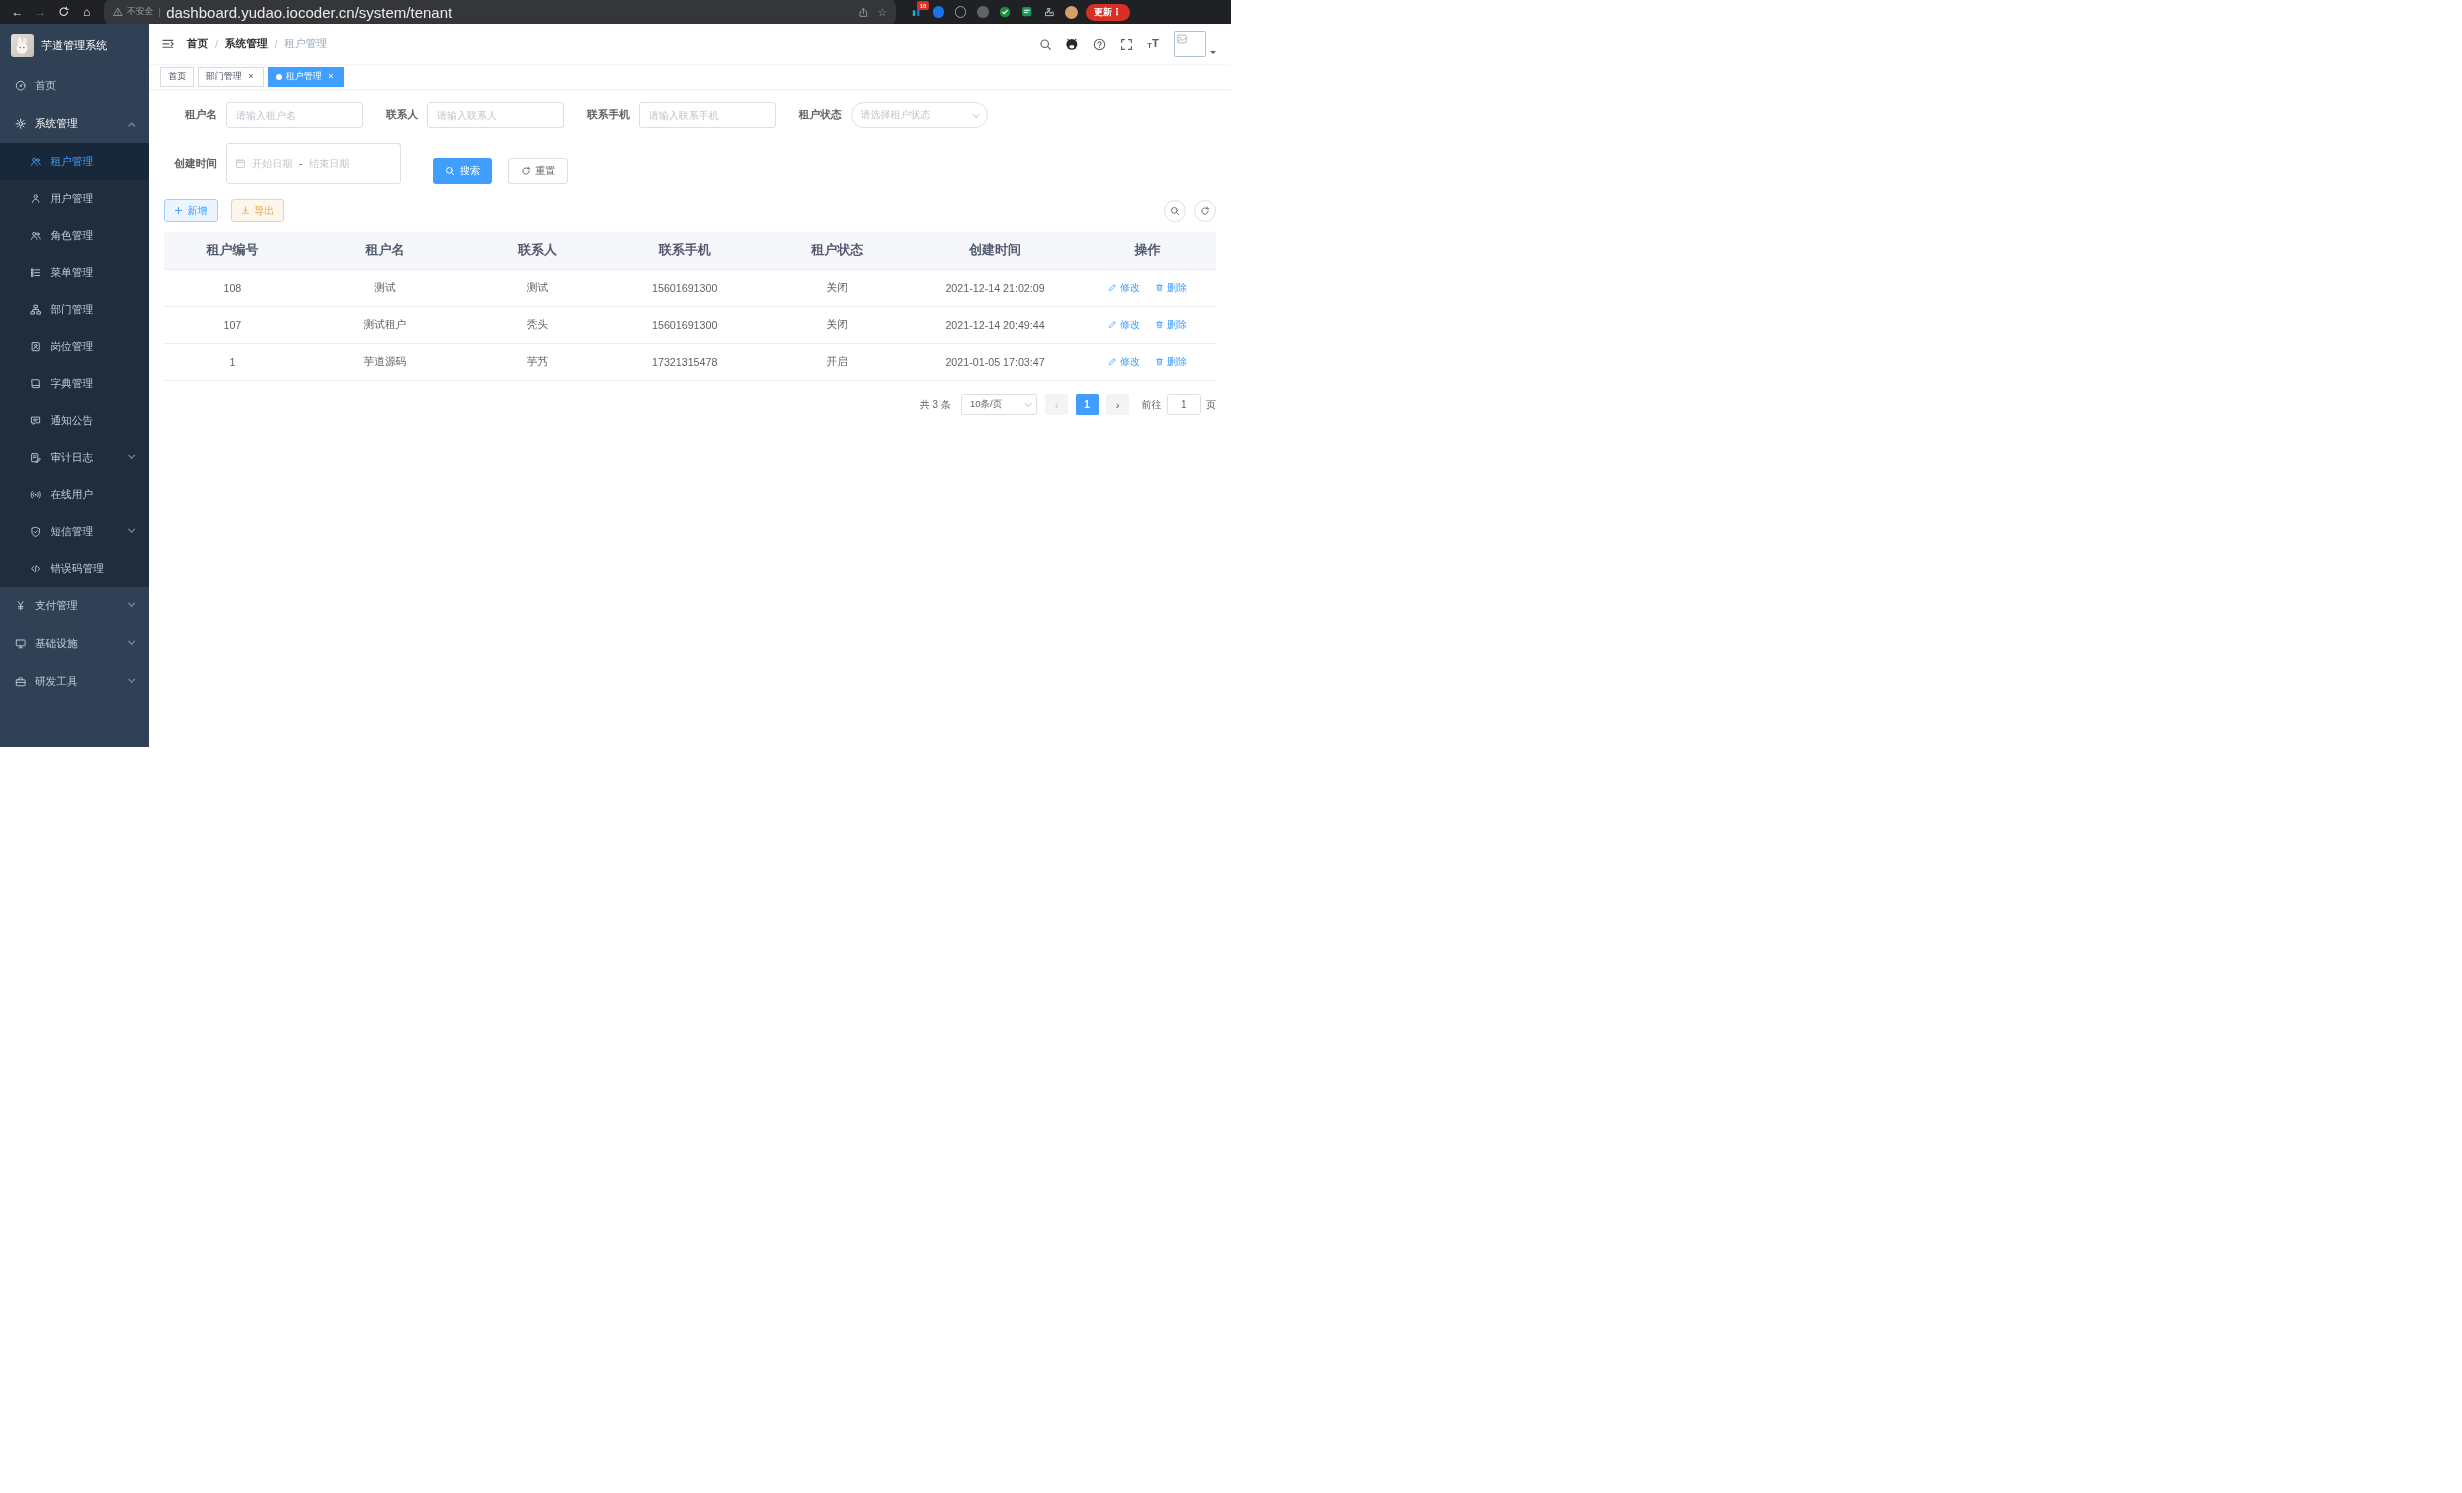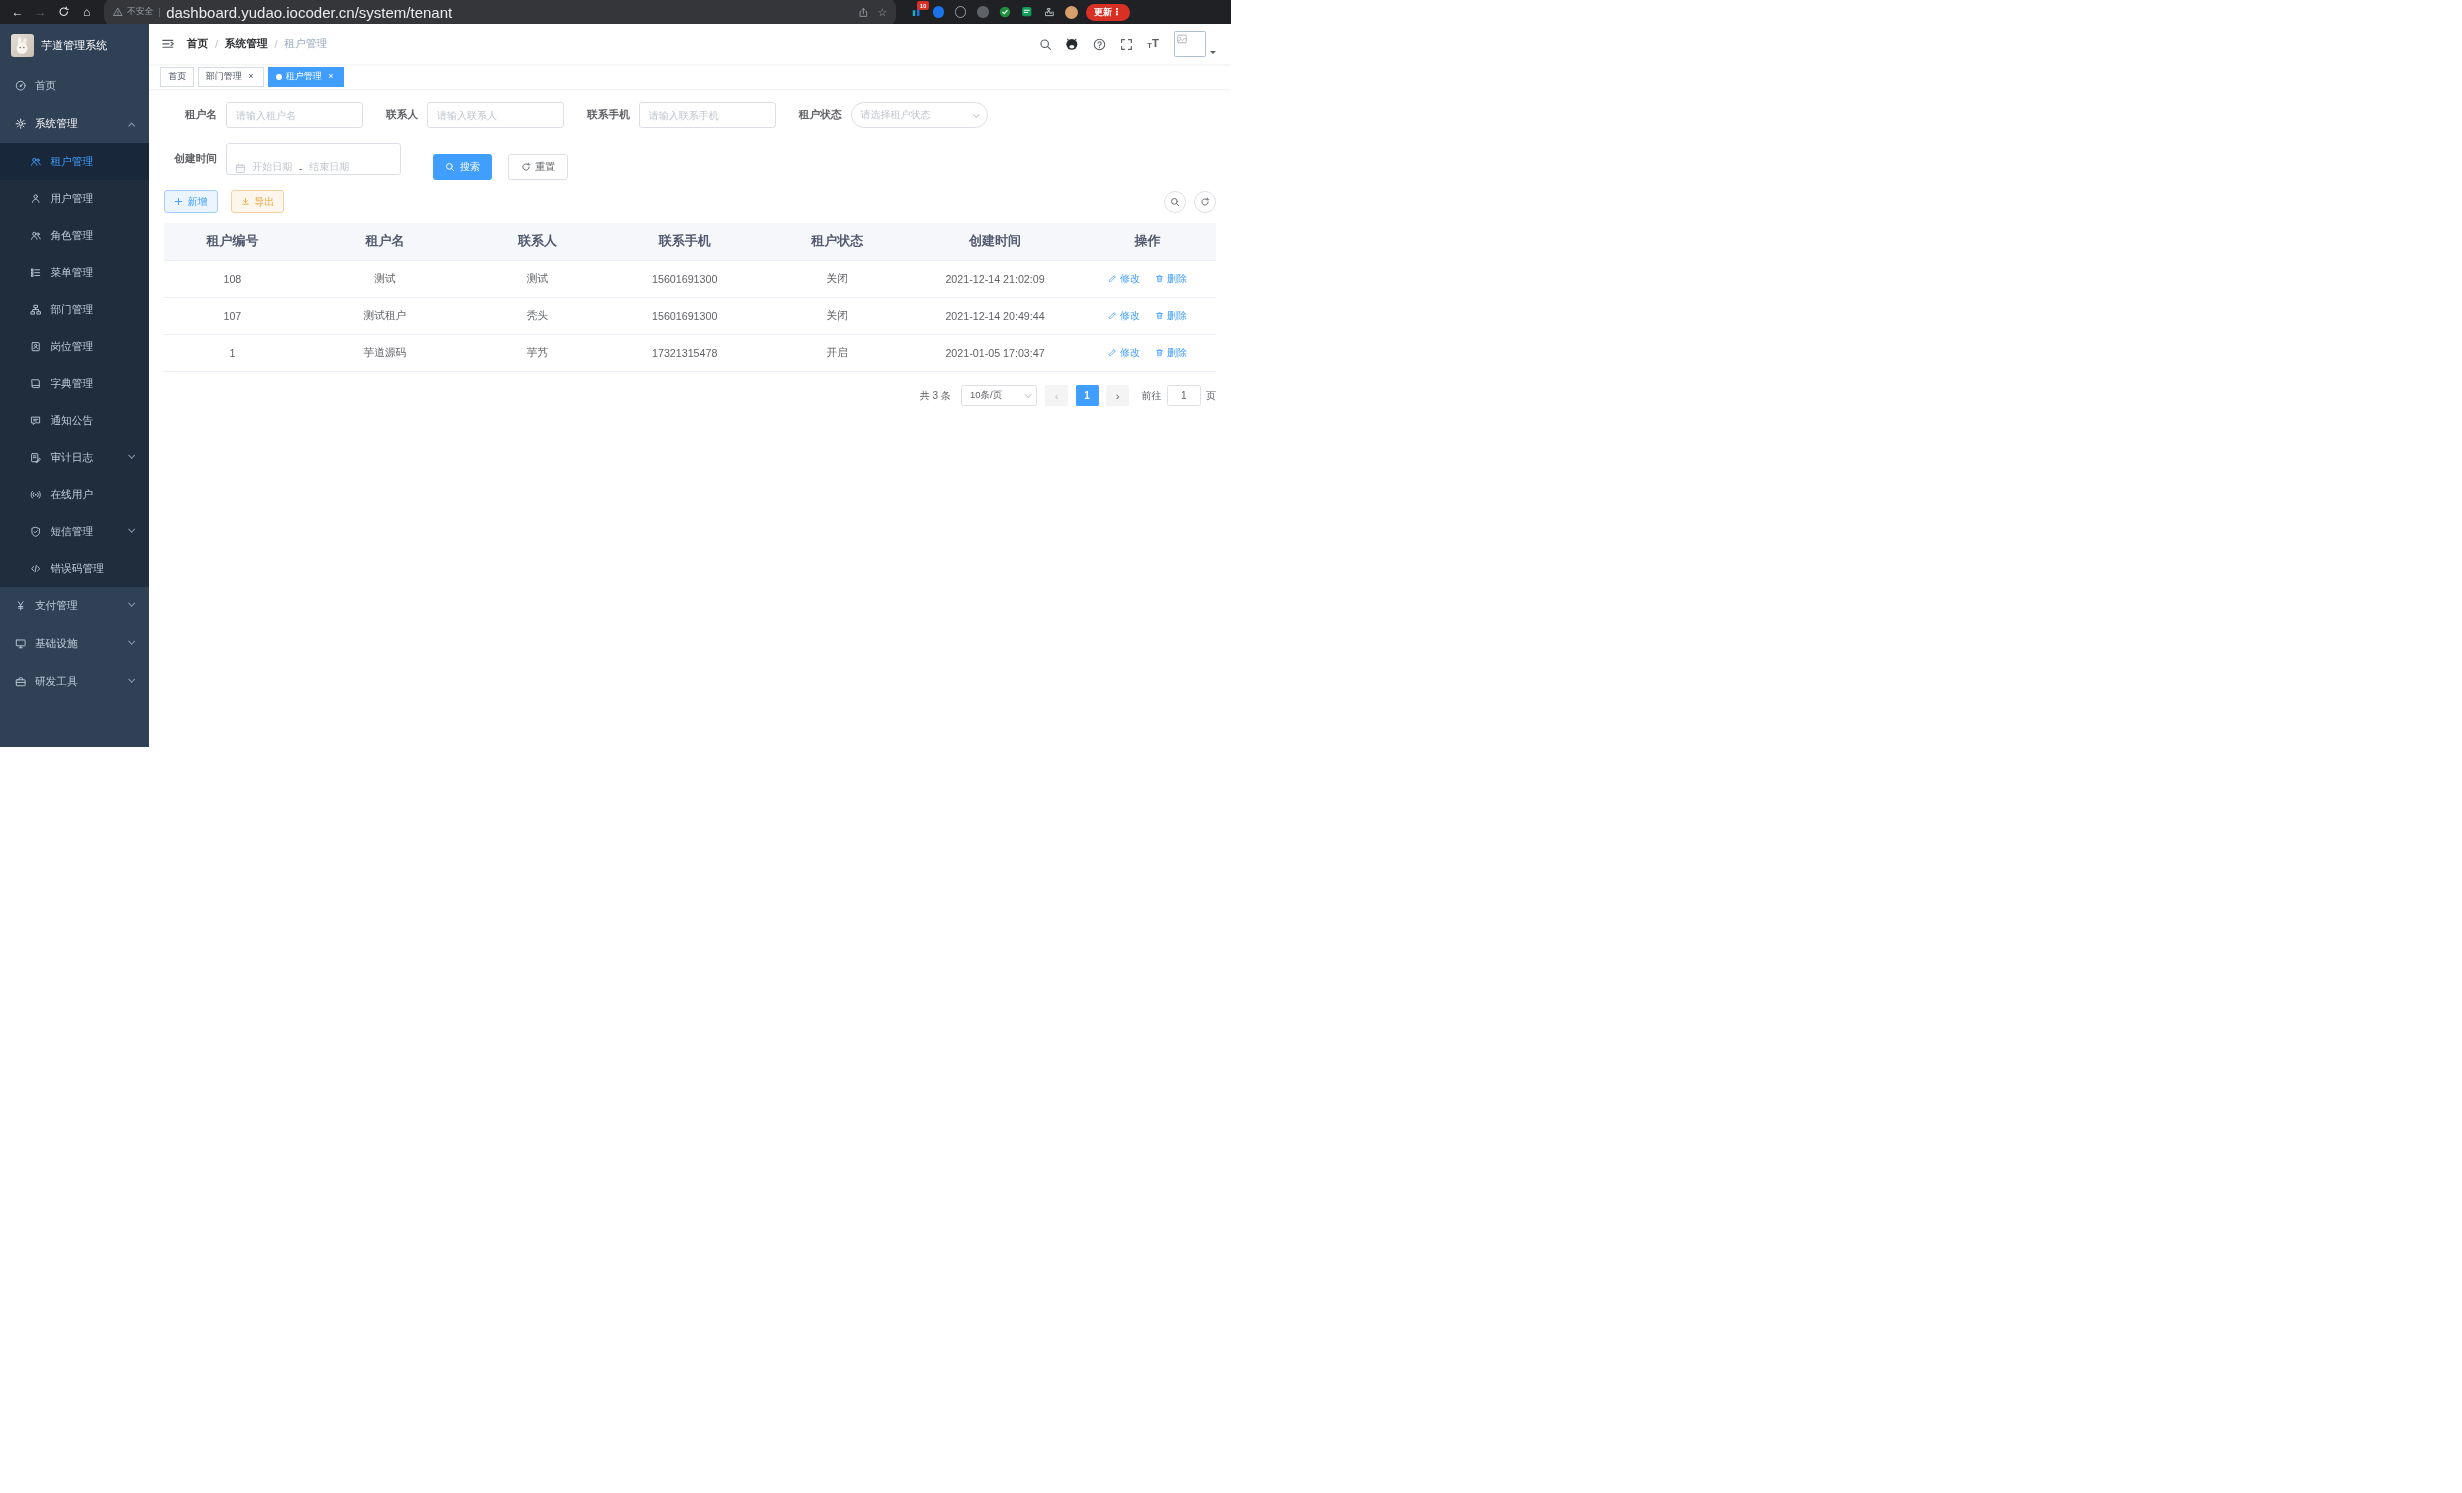--- a/index.html
+++ b/index.html
@@ -70,21 +70,21 @@
 
   .filter-form{display:flex;flex-wrap:wrap;align-items:center}
   .f-item{display:flex;align-items:center;margin:0 23px 15px 0}
   .f-label{font-size:10.7px;color:#606266;font-weight:700;margin-right:9px;white-space:nowrap}
   .f-label.w70{width:53px;text-align:right}
   .f-input{width:137px;height:26px;border:0.8px solid #dcdfe6;border-radius:3px;padding:0 9px;font-size:10px;color:#606266;background:#fff;outline:none;font-family:inherit}
   .f-input::placeholder{color:#bfc4cc}
   .f-select{width:137px;height:26px;border:0.8px solid #dcdfe6;border-radius:13px;display:flex;align-items:center;padding:0 7.6px 0 9px;background:#fff;cursor:pointer}
   .f-select .ph{flex:1;font-size:10px;color:#bfc4cc}
   .sel-caret{width:4.6px;height:4.6px;border-right:1px solid #c0c4cc;border-bottom:1px solid #c0c4cc;transform:rotate(45deg);margin-top:-2.3px;flex-shrink:0}
-  .date-range{width:175px;height:32px;border:0.8px solid #dcdfe6;border-radius:3px;display:flex;align-items:flex-end;gap:6.9px;padding:0 7.6px;background:#fff;cursor:pointer}
+  .date-range{width:175px;height:41px;border:0.8px solid #dcdfe6;border-radius:3px;display:flex;align-items:center;gap:6.9px;padding:0 7.6px;background:#fff;cursor:pointer}
   .date-range .ph{font-size:10px;color:#bfc4cc;white-space:nowrap}
   .date-range .rsep{font-size:10px;color:#606266}
 
   .btn{height:26px;border-radius:3px;display:inline-flex;align-items:center;gap:4.6px;padding:0 11.4px;font-size:10px;cursor:pointer;border:0.8px solid transparent;font-family:inherit;background:#fff}
   .btn-primary{background:#409eff;color:#fff}
   .btn-default{border-color:#dcdfe6;color:#606266}
   .btn-sm{height:23px;padding:0 9px;font-size:10px;border-radius:3px}
   .btn-plain-primary{background:#ecf5ff;border-color:#a0cfff;color:#409eff}
   .btn-plain-warning{background:#fdf6ec;border-color:#f3d19e;color:#e6a23c}
   .mr10{margin-right:13px}

